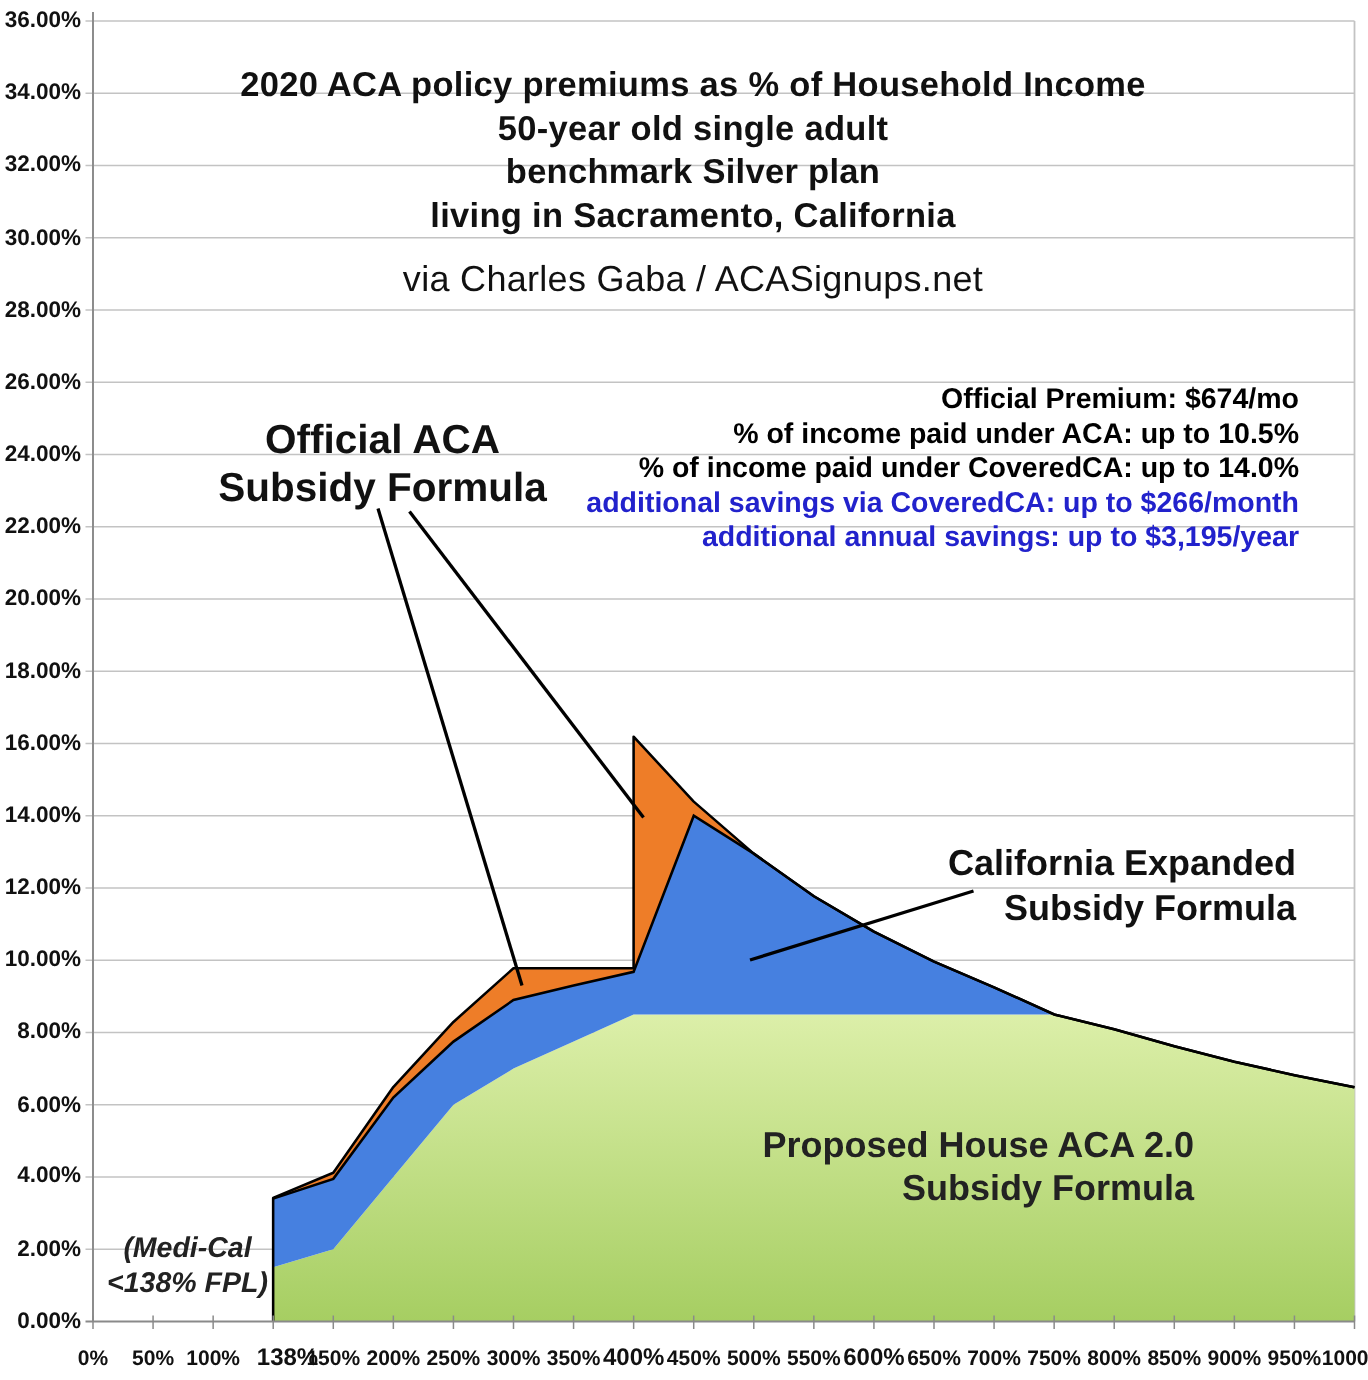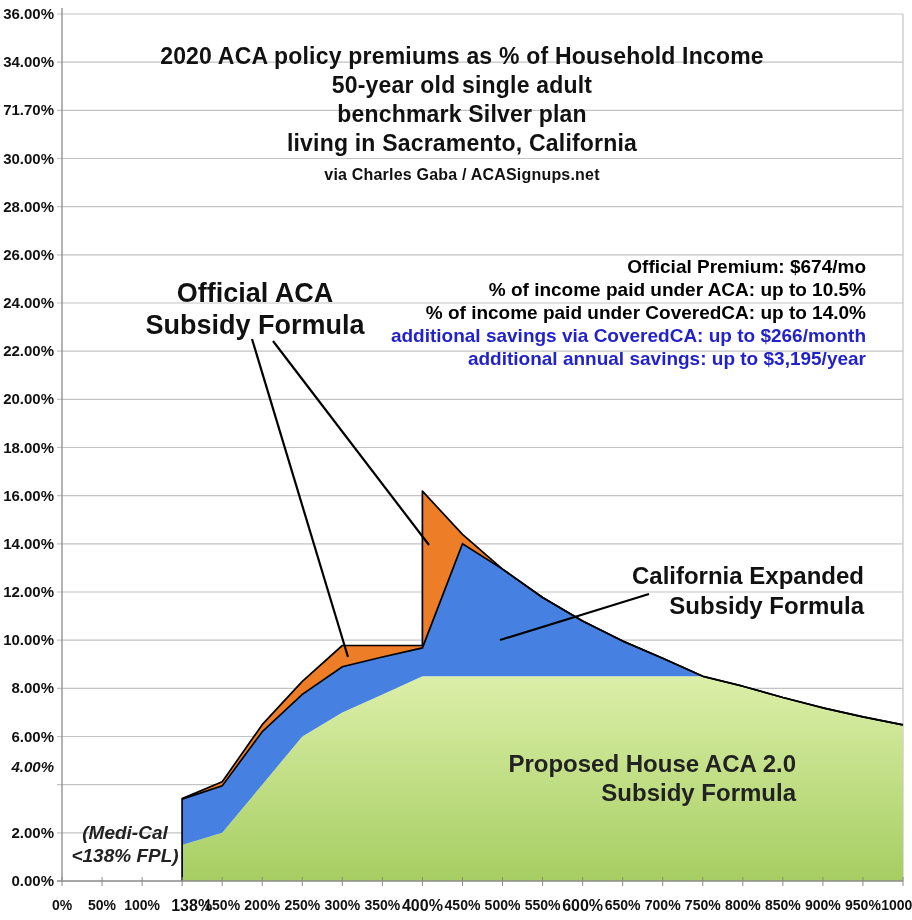--- a/index.html
+++ b/index.html
@@ -2,21 +2,21 @@
 <html><head>
 <meta charset="utf-8">
 <style>
   html,body{margin:0;padding:0;background:#fff;width:912px;height:920px;overflow:hidden;
     font-family:"Liberation Sans",sans-serif;}
   .stage{position:relative;width:912px;height:920px;background:#fff;}
   svg{position:absolute;left:0;top:0;}
   .abs{position:absolute;}
   .title-block{left:92px;top:42px;width:740px;text-align:center;color:#111;
     font-size:23px;font-weight:700;line-height:29px;letter-spacing:.2px;}
-  .via-line{margin-top:2px;font-size:16px;font-weight:700;}
+  .via-line{margin-top:14px;font-size:24px;font-weight:400;}
   .stats-block{right:46px;top:255px;text-align:right;font-size:19px;font-weight:700;
     line-height:23px;color:#000;white-space:nowrap;}
   .stat-blue{color:#2222CC;}
   .label-official{left:105px;top:277px;width:300px;text-align:center;
     font-size:27px;font-weight:700;line-height:32px;color:#111;}
   .label-california{left:560px;top:561px;width:304px;text-align:right;
     font-size:24px;font-weight:700;line-height:30px;color:#111;}
   .label-house{left:460px;top:749px;width:336px;text-align:right;
     font-size:24px;font-weight:700;line-height:29px;color:#222;}
   .label-medical{left:66px;top:821px;width:118px;text-align:center;
@@ -124,35 +124,35 @@
   </div>
 
   <div class="abs label-medical">
     <div>(Medi-Cal</div>
     <div>&lt;138% FPL)</div>
   </div>
 
   <div id="y-axis-labels">
       <div class="ytick" style="top: 872px;">0.00%</div>
       <div class="ytick" style="top: 823.833px;">2.00%</div>
-      <div class="ytick" style="top: 758px; font-style: italic;">4.00%</div>
+      <div class="ytick" style="top: 775px;">4.00%</div>
       <div class="ytick" style="top: 727.5px;">6.00%</div>
       <div class="ytick" style="top: 679.333px;">8.00%</div>
       <div class="ytick" style="top: 631.167px;">10.00%</div>
       <div class="ytick" style="top: 583px;">12.00%</div>
       <div class="ytick" style="top: 534.833px;">14.00%</div>
       <div class="ytick" style="top: 486.667px;">16.00%</div>
       <div class="ytick" style="top: 438.5px;">18.00%</div>
       <div class="ytick" style="top: 390.333px;">20.00%</div>
       <div class="ytick" style="top: 342.167px;">22.00%</div>
       <div class="ytick" style="top: 294px;">24.00%</div>
       <div class="ytick" style="top: 245.833px;">26.00%</div>
       <div class="ytick" style="top: 197.667px;">28.00%</div>
       <div class="ytick" style="top: 149.5px;">30.00%</div>
-      <div class="ytick" style="top: 101.333px;">71.70%</div>
+      <div class="ytick" style="top: 101.333px;">32.00%</div>
       <div class="ytick" style="top: 53.1667px;">34.00%</div>
       <div class="ytick" style="top: 5px;">36.00%</div>
     </div>
   <div id="x-axis-labels">
       <div class="xtick" style="left: 32px;">0%</div>
       <div class="xtick" style="left: 72.0476px;">50%</div>
       <div class="xtick" style="left: 112.095px;">100%</div>
       <div class="xtick xbold" style="left: 152.143px; text-align: right;">138%</div>
       <div class="xtick" style="left: 192.19px;">150%</div>
       <div class="xtick" style="left: 232.238px;">200%</div>

